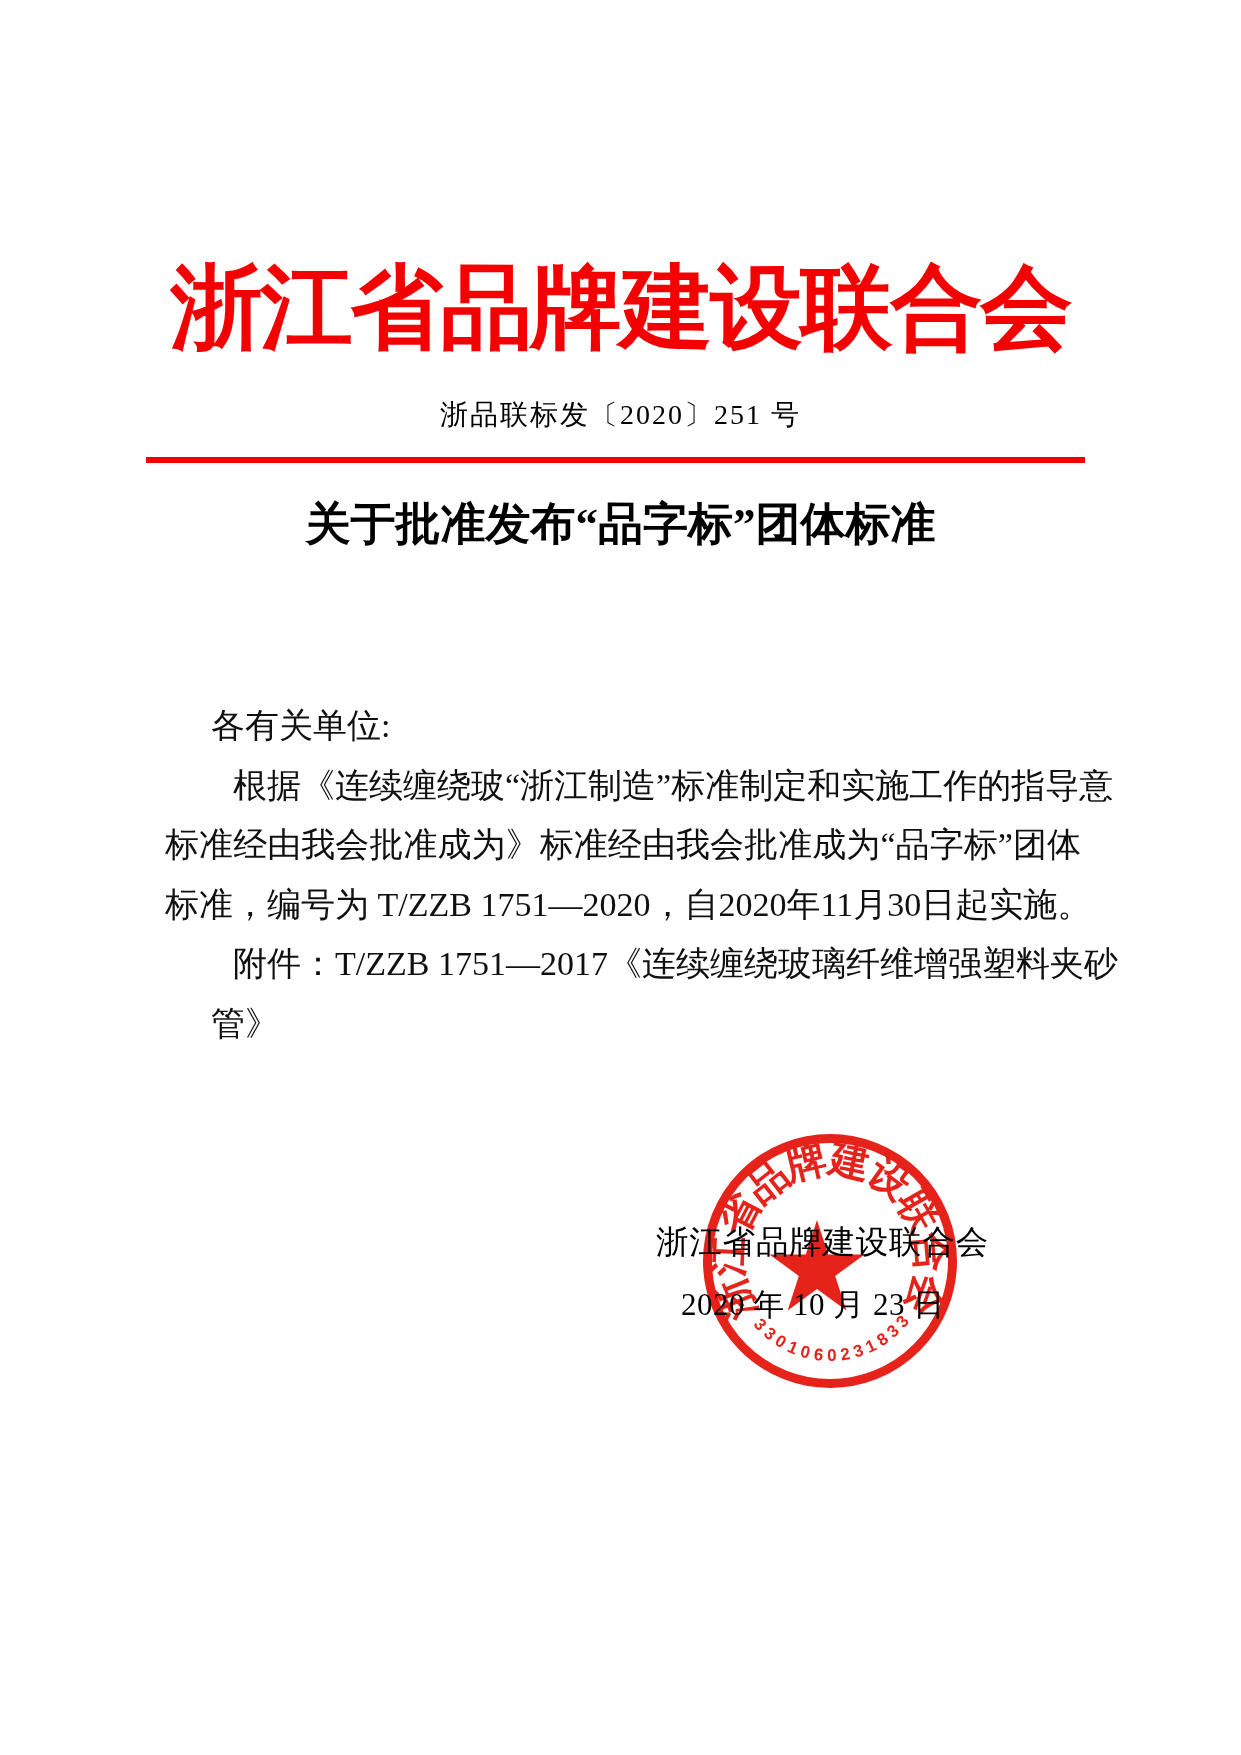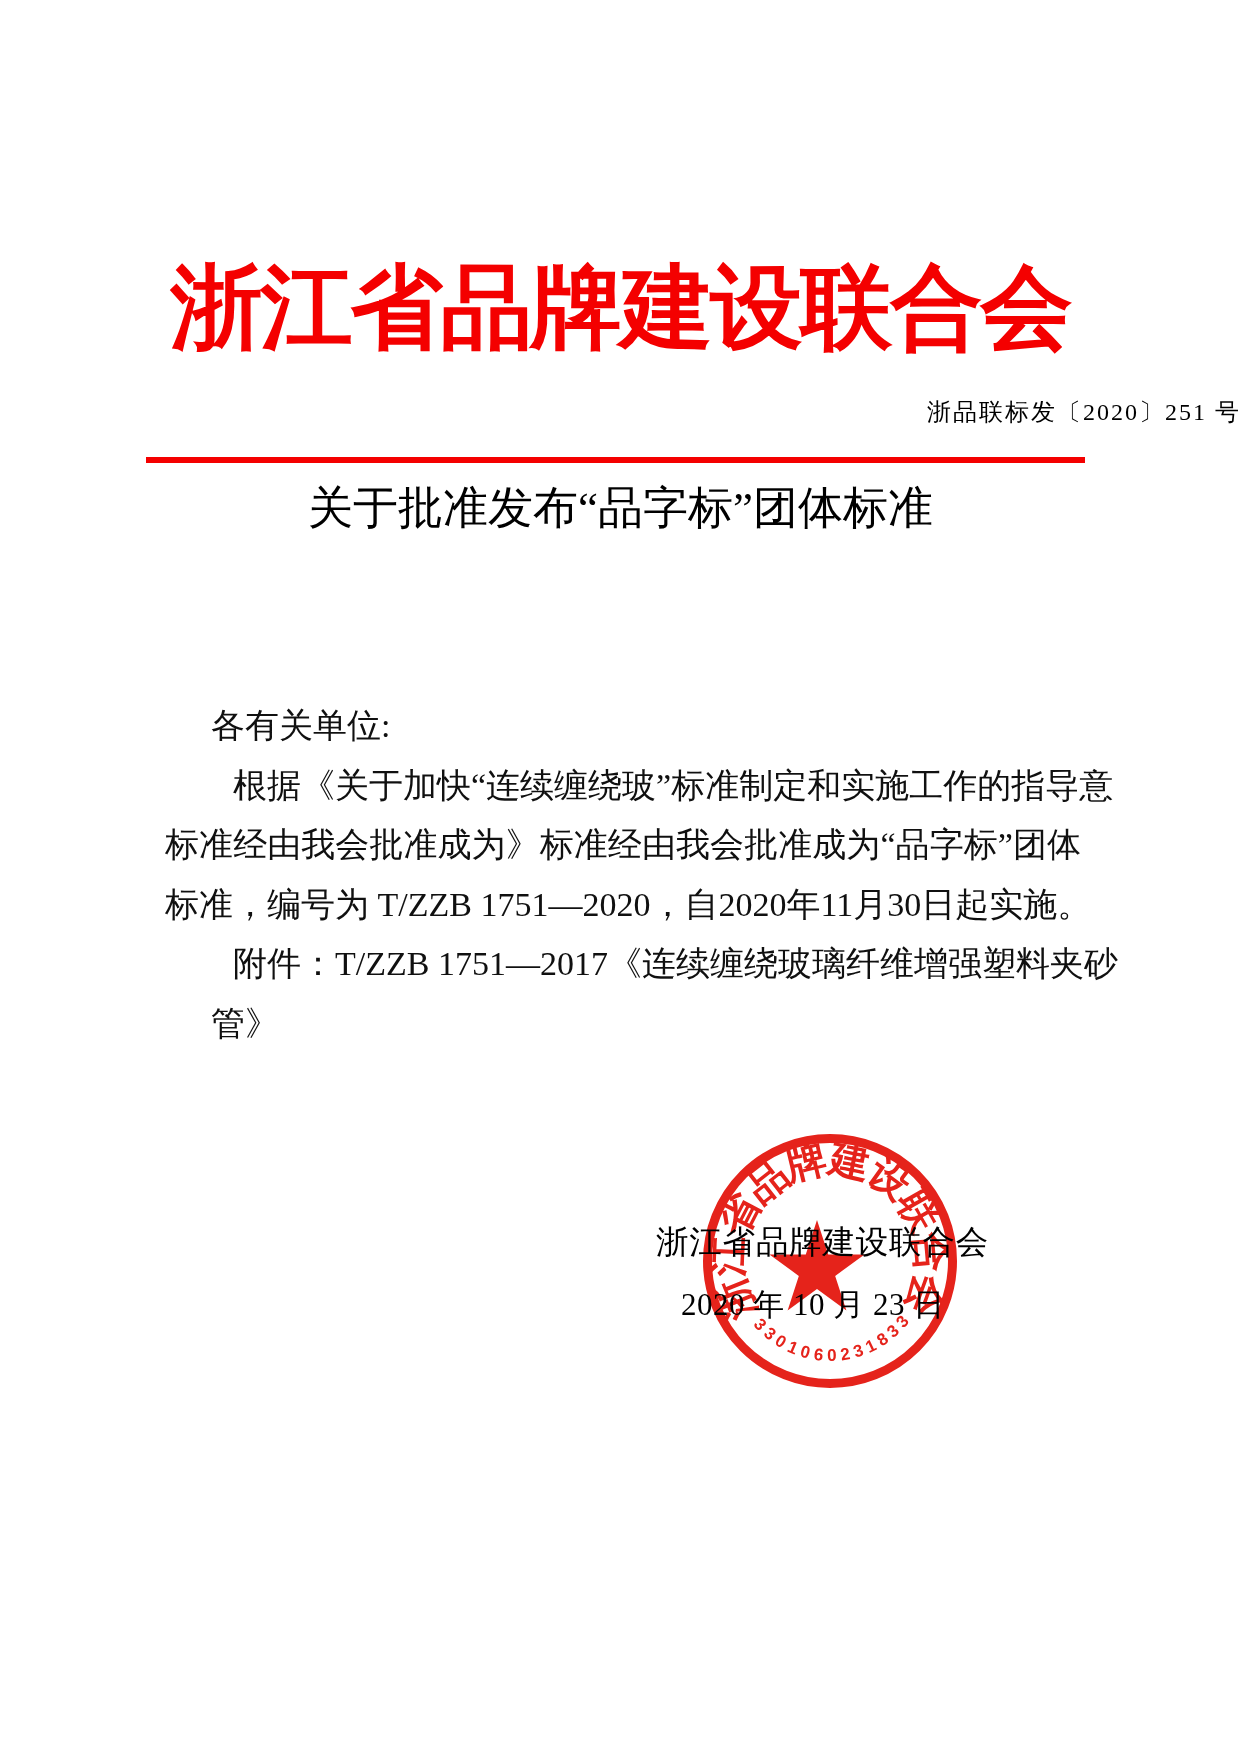--- a/index.html
+++ b/index.html
@@ -17,39 +17,39 @@
     text-align:center;
     font-size:92px;
     font-weight:bold;
     letter-spacing:-2px;
     color:#f40000;
     white-space:nowrap;
   }
   .doc-number{
     position:absolute;
     left:0;right:0;top:396px;
-    text-align:right;
-    font-size:24px;
+    text-align:center;
+    font-size:28px;
     letter-spacing:2px;
     color:#000000;
     white-space:nowrap;
   }
   .red-rule{
     position:absolute;
     left:146px;top:457px;
     width:939px;height:6px;
     background:#f40000;
   }
   .doc-title{
     position:absolute;
-    left:0;right:0;top:476px;
+    left:0;right:0;top:492px;
     text-align:center;
     font-size:45px;
     line-height:65px;
-    font-weight:normal;
+    font-weight:bold;
     color:#000000;
     white-space:nowrap;
   }
   .body-text{
     position:absolute;
     left:165px;top:696px;
     width:916px;
     font-size:34px;
     line-height:59.5px;
     color:#101010;
@@ -112,21 +112,21 @@
   <div class="doc-number">浙品联标发〔2020〕251 号</div>
 
   <div class="red-rule"></div>
 
   <div class="doc-title">
     <div>关于批准发布“品字标”团体标准</div>
   </div>
 
   <div class="body-text">
     <div class="line plain">各有关单位:</div>
-    <div class="line indent">根据《关于加快“连续缠绕玻”标准制定和实施工作的指导意</div>
+    <div class="line indent">根据《连续缠绕玻“浙江制造”标准制定和实施工作的指导意</div>
     <div class="line">标准经由我会批准成为》标准经由我会批准成为“品字标”团体</div>
     <div class="line">标准，编号为 T/ZZB 1751—2020，自2020年11月30日起实施。</div>
     <div class="line indent">附件：T/ZZB 1751—2017《连续缠绕玻璃纤维增强塑料夹砂</div>
     <div class="line plain">管》</div>
   </div>
 
   <div class="seal">
     <svg viewBox="0 0 280 280" xmlns="http://www.w3.org/2000/svg">
       <circle cx="140" cy="140" r="122.5" fill="none" stroke="#e5231b" stroke-width="9"></circle>
       <polygon fill="#e5231b" points="127,99 138.23,133.55 174.55,133.55 145.17,154.9 156.39,189.45 127,168.1 97.61,189.45 108.83,154.9 79.45,133.55 115.77,133.55"></polygon>

